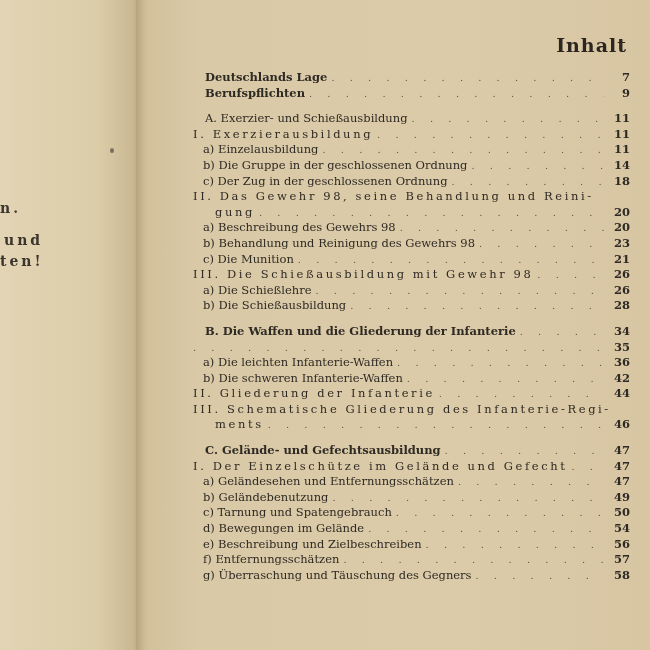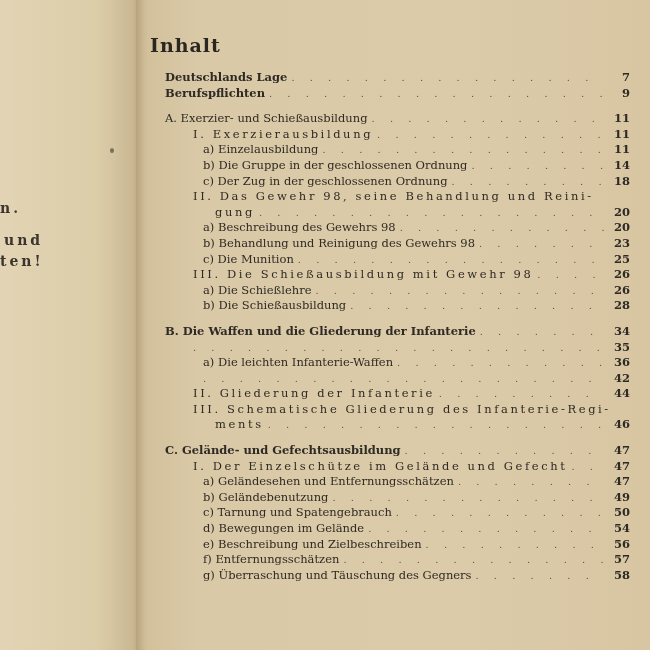--- a/index.html
+++ b/index.html
@@ -6,31 +6,31 @@
   body { width:650px; height:650px; overflow:hidden; position:relative;
     background:#d9c8a6; font-family:"DejaVu Serif", serif; color:#2e2a24; }
   .left-page { position:absolute; left:0; top:0; width:140px; height:650px;
     background:linear-gradient(90deg,#e2d4b4 0%,#dccda9 70%,#c9b892 95%,#b7a47e 100%); }
   .gutter { position:absolute; left:136px; top:0; width:14px; height:650px;
     background:linear-gradient(90deg,#b7a47e,#cdbb95 60%,#d6c5a1); }
   .right-page { position:absolute; left:148px; top:0; width:502px; height:650px;
     background:linear-gradient(90deg,#d3c19c 0%,#dac9a7 10%,#dccba9 60%,#d8c6a3 100%); }
   .left-text { position:absolute; left:0; font-weight:bold; font-size:14px; letter-spacing:3px; color:#3a352d; }
   .spot { position:absolute; left:110px; top:148px; width:4px; height:5px; border-radius:50%; background:#7a6e5e; }
-  .title { position:absolute; left:0; width:627px; top:34px; text-align:left; }
+  .title { position:absolute; left:0; width:627px; top:34px; text-align:right; }
   .title span { margin-left:150px; font-size:19px; font-weight:bold; letter-spacing:1px; color:#2b2620; }
   .toc { position:absolute; left:165px; top:70px; width:465px; font-size:11.5px; }
   .row { position:relative; height:15.6px; line-height:15.6px; display:flex; align-items:baseline; }
   .row .t { white-space:nowrap; background:transparent; padding-right:4px; }
   .row .dots { flex:1; overflow:hidden; white-space:nowrap; letter-spacing:6px; color:#5c544a; font-size:10px; }
   .row .p { width:26px; text-align:right; font-weight:bold; font-size:11.5px; }
   .bold { font-weight:bold; }
   .spaced { letter-spacing:2.6px; }
   .gap { height:10px; }
-  .l0 { padding-left:0; } .l1 { padding-left:28px;justify-content:center; } .l2 { padding-left:38px; } .l2b { padding-left:50px;align-items:flex-end; }
+  .l0 { padding-left:0;margin-left:40px; } .l1 { padding-left:28px;justify-content:center; } .l2 { padding-left:38px; } .l2b { padding-left:50px;align-items:flex-end; }
 </style>
 </head>
 <body>
 
 <div class="left-page">
   <div class="left-text" style="top:200px;">n.</div>
   <div class="left-text" style="top:232px;left:4px;">und</div>
   <div class="left-text" style="top:253px;left:0;">ten!</div>
   <div class="spot"></div>
 </div>
@@ -94,21 +94,21 @@
       <span class="p">20</span>
     </div>
     <div class="row l2">
       <span class="t">b) Behandlung und Reinigung des Gewehrs 98</span>
       <span class="dots">. . . . . . . . . . . . . . . . . . . . . . . . . . . . . . . . . . . . . .</span>
       <span class="p">23</span>
     </div>
     <div class="row l2">
       <span class="t">c) Die Munition</span>
       <span class="dots">. . . . . . . . . . . . . . . . . . . . . . . . . . . . . . . . . . . . . .</span>
-      <span class="p">25</span>
+      <span class="p">21</span>
     </div>
     <div class="row l1">
       <span class="t spaced">III. Die Schießausbildung mit Gewehr 98</span>
       <span class="dots">. . . . . . . . . . . . . . . . . . . . . . . . . . . . . . . . . . . . . .</span>
       <span class="p">26</span>
     </div>
     <div class="row l2">
       <span class="t">a) Die Schießlehre</span>
       <span class="dots">. . . . . . . . . . . . . . . . . . . . . . . . . . . . . . . . . . . . . .</span>
       <span class="p">26</span>
@@ -127,20 +127,21 @@
     <div class="row l1">
       <span class="dots">. . . . . . . . . . . . . . . . . . . . . . . . . . . . . . . . . . . . . .</span>
       <span class="p">35</span>
     </div>
     <div class="row l2">
       <span class="t">a) Die leichten Infanterie-Waffen</span>
       <span class="dots">. . . . . . . . . . . . . . . . . . . . . . . . . . . . . . . . . . . . . .</span>
       <span class="p">36</span>
     </div>
     <div class="row l2">
+      <span class="t">b) Die schweren Infanterie-Waffen</span>
       <span class="dots">. . . . . . . . . . . . . . . . . . . . . . . . . . . . . . . . . . . . . .</span>
       <span class="p">42</span>
     </div>
     <div class="row l1">
       <span class="t spaced">II. Gliederung der Infanterie</span>
       <span class="dots">. . . . . . . . . . . . . . . . . . . . . . . . . . . . . . . . . . . . . .</span>
       <span class="p">44</span>
     </div>
     <div class="row l1">
       <span class="t spaced">III. Schematische Gliederung des Infanterie-Regi-</span>

